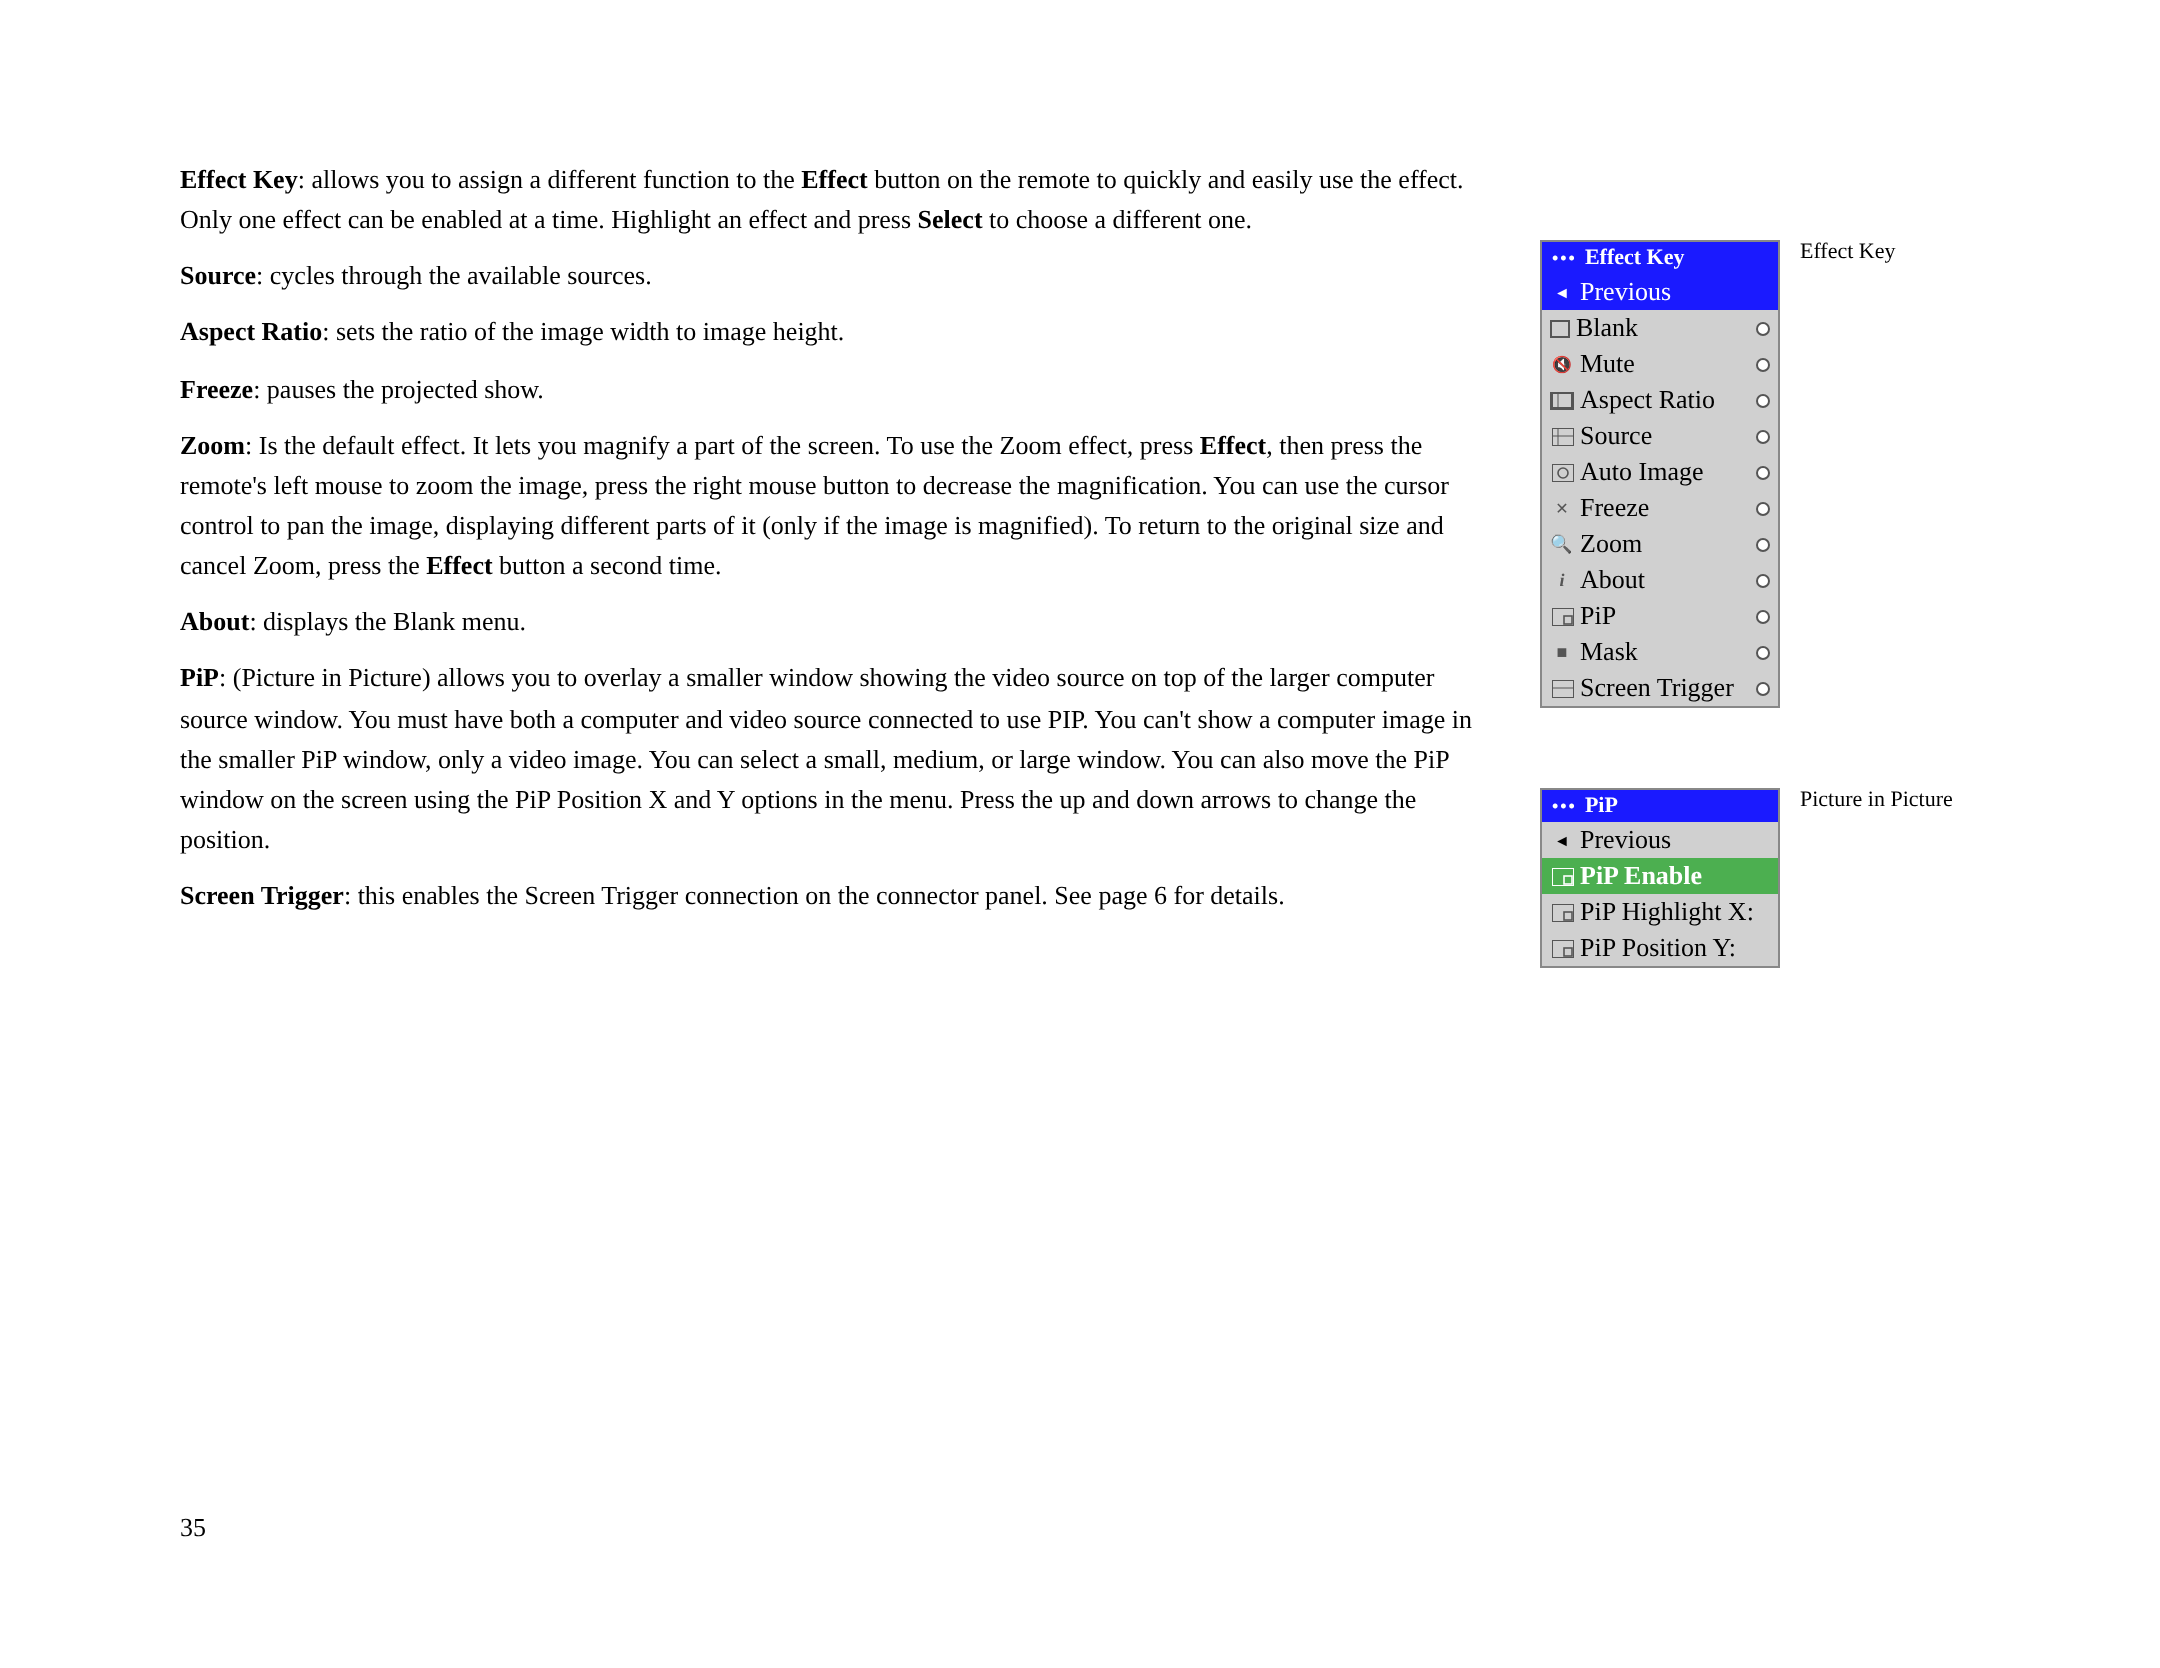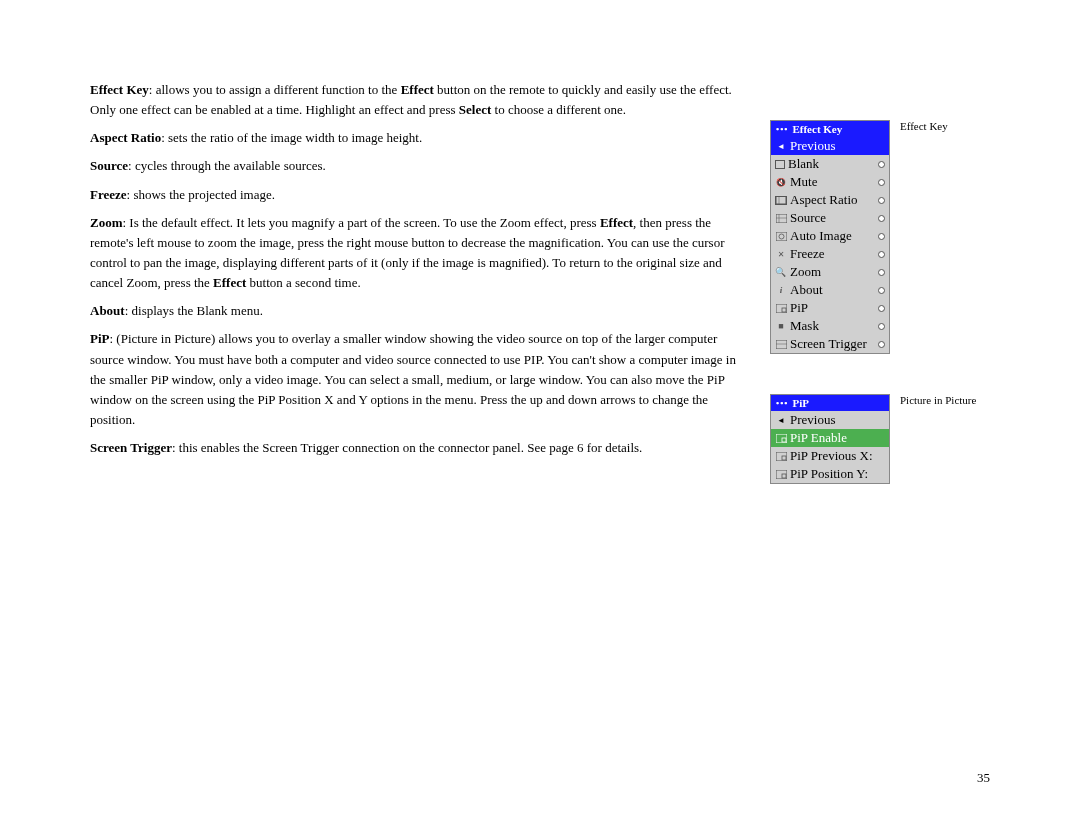--- a/index.html
+++ b/index.html
@@ -9,21 +9,21 @@
       background: #ffffff;
       font-family: Times New Roman, serif;
       font-size: 13px;
       color: #000000;
       position: relative;
       overflow: hidden;
     }
     .page-container {
       width: 100%;
       height: 100%;
-      padding: 80px 90px 48px 90px;
+      padding: 80px 90px 62px 90px;
       display: flex;
       flex-direction: column;
     }
     .content-area {
       display: flex;
       gap: 30px;
       flex: 1;
     }
     .left-column {
       flex: 1;
@@ -102,48 +102,49 @@
     }
     .menu-label {
       font-size: 13px;
     }
     .widget-label {
       font-size: 11px;
       color: #000;
       margin-left: 2px;
     }
     .page-number {
-      text-align: right;
+      text-align: left;
       margin-top: 20px;
       font-size: 13px;
     }
     
     .pip-item-green {
       background: #4caf50 !important;
       color: #fff !important;
+      font-weight: bold;
     }
   </style>
 </head>
 <body>
 
 <div class="page-container">
   <div class="content-area">
 
     <div class="left-column">
       <p class="para">
         <span class="bold">Effect Key</span><span>: allows you to assign a different function to the </span><span class="bold">Effect</span><span> button on the remote to quickly and easily use the effect. Only one effect can be enabled at a time. Highlight an effect and press </span><span class="bold">Select</span><span> to choose a different one.</span>
       </p>
       <p class="para">
+        <span class="bold">Source</span><span>: cycles through the available sources.</span>
+      </p>
+      <p class="para">
         <span class="bold">Aspect Ratio</span><span>: sets the ratio of the image width to image height.</span>
       </p>
       <p class="para">
-        <span class="bold">Source</span><span>: cycles through the available sources.</span>
-      </p>
-      <p class="para">
-        <span class="bold">Freeze</span><span>: shows the projected image.</span>
+        <span class="bold">Freeze</span><span>: pauses the projected show.</span>
       </p>
       <p class="para">
         <span class="bold">Zoom</span><span>: Is the default effect. It lets you magnify a part of the screen. To use the Zoom effect, press </span><span class="bold">Effect</span><span>, then press the remote's left mouse to zoom the image, press the right mouse button to decrease the magnification. You can use the cursor control to pan the image, displaying different parts of it (only if the image is magnified). To return to the original size and cancel Zoom, press the </span><span class="bold">Effect</span><span> button a second time.</span>
       </p>
       <p class="para">
         <span class="bold">About</span><span>: displays the Blank menu.</span>
       </p>
       <p class="para">
         <span class="bold">PiP</span><span>: (Picture in Picture) allows you to overlay a smaller window showing the video source on top of the larger computer source window. You must have both a computer and video source connected to use PIP. You can't show a computer image in the smaller PiP window, only a video image. You can select a small, medium, or large window. You can also move the PiP window on the screen using the PiP Position X and Y options in the menu. Press the up and down arrows to change the position.</span>
       </p>
@@ -315,21 +316,21 @@
             </div>
 
             <div class="menu-item">
               <div class="menu-item-left">
                 <span class="menu-icon" style="font-size:8px;">
                   <svg width="11" height="9" viewBox="0 0 11 9">
                       <rect x="0" y="0" width="11" height="9" fill="none" stroke="#555" stroke-width="1"></rect>
                       <rect x="6" y="4" width="4" height="4" fill="none" stroke="#555" stroke-width="0.8"></rect>
                     </svg>
                 </span>
-                <span class="menu-label">PiP Previous X:</span>
+                <span class="menu-label">PiP Highlight X:</span>
               </div>
             </div>
 
             <div class="menu-item">
               <div class="menu-item-left">
                 <span class="menu-icon" style="font-size:8px;">
                   <svg width="11" height="9" viewBox="0 0 11 9">
                       <rect x="0" y="0" width="11" height="9" fill="none" stroke="#555" stroke-width="1"></rect>
                       <rect x="6" y="4" width="4" height="4" fill="none" stroke="#555" stroke-width="0.8"></rect>
                     </svg>

